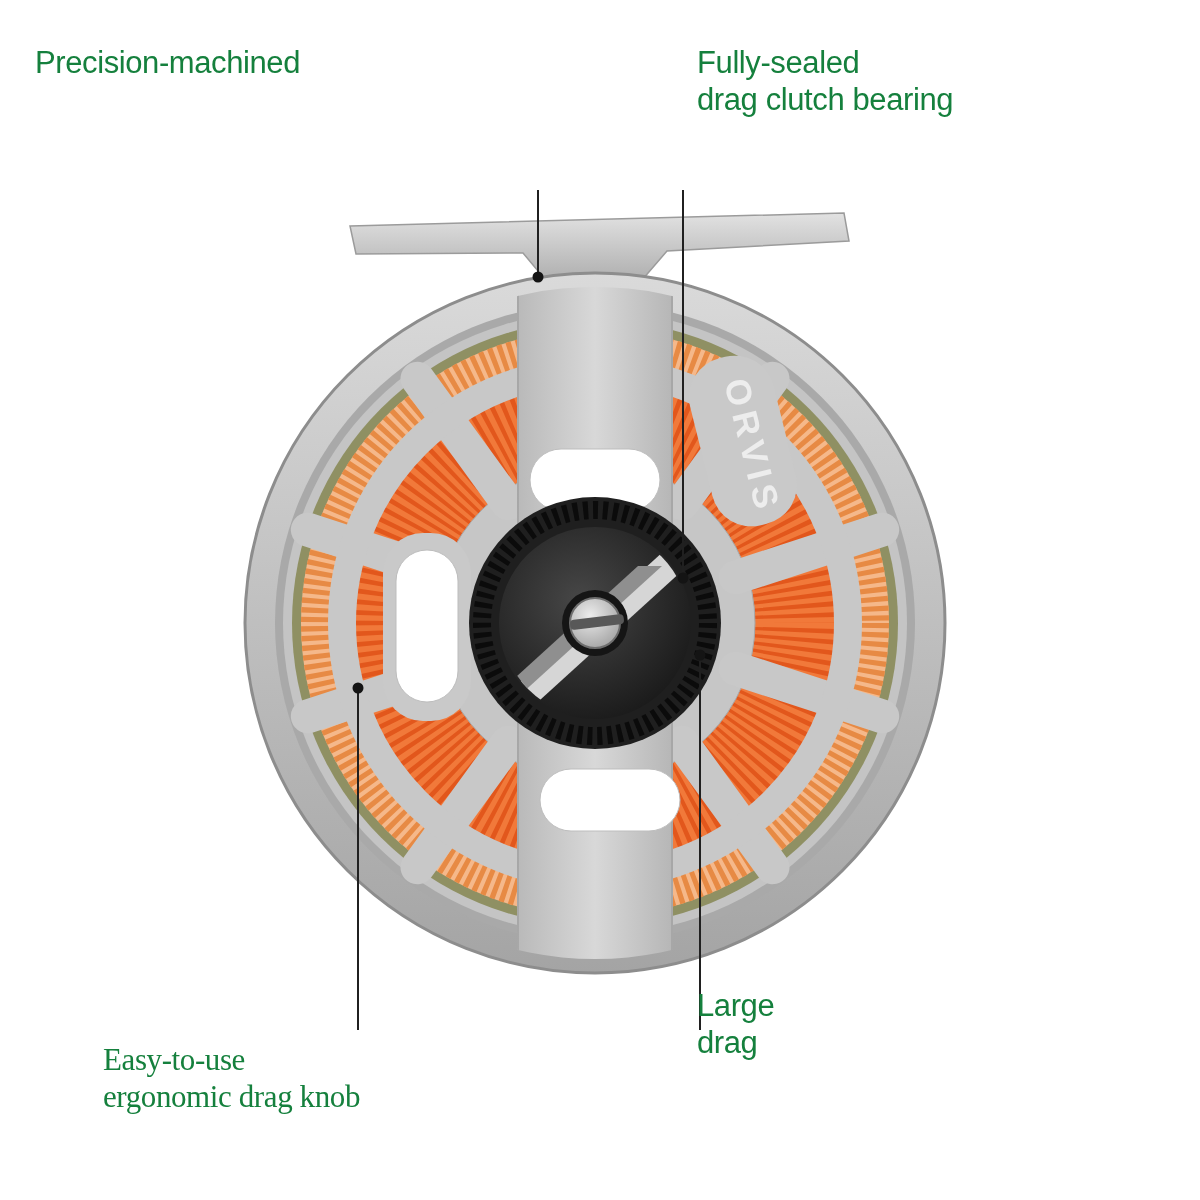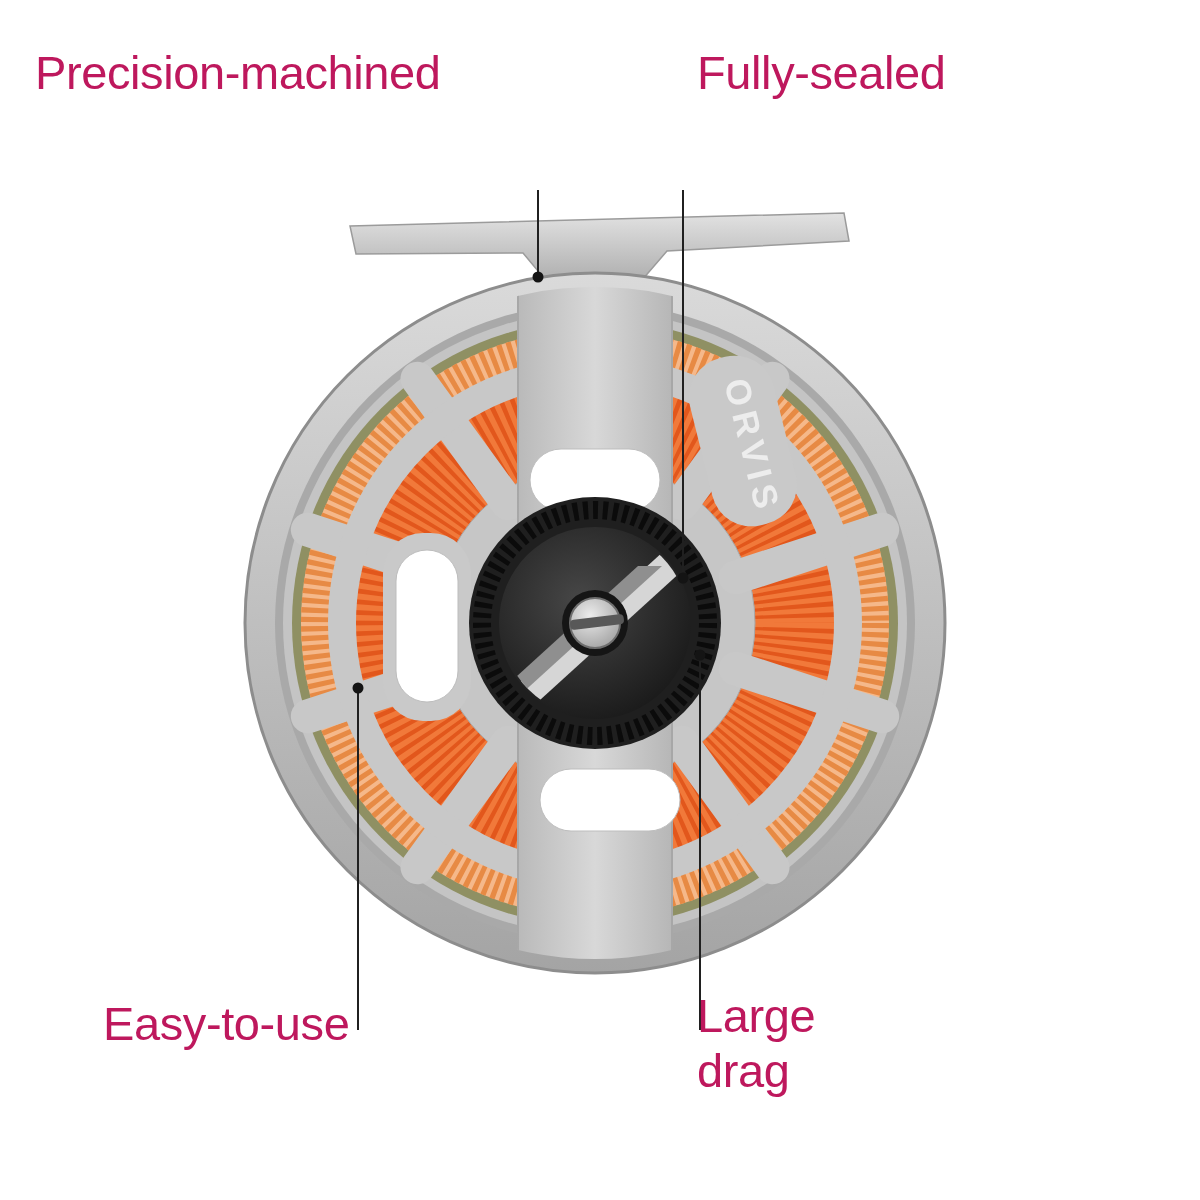--- a/index.html
+++ b/index.html
@@ -7,30 +7,30 @@
     position: relative;
     width: 1200px;
     height: 1200px;
     background: #ffffff;
     overflow: hidden;
     font-family: "Liberation Sans", sans-serif;
   }
   svg.reel { position: absolute; left: 0; top: 0; display: block; }
   .callout {
     position: absolute;
-    color: #be185d;
-    font-size: 47px;
+    color: #15803d;
+    font-size: 31px;
     line-height: 1.18;
     letter-spacing: -0.4px;
     font-weight: 400;
     white-space: nowrap;
   }
   .callout-tl { left: 35px;  top: 45px;  }
   .callout-tr { left: 697px; top: 45px;  }
-  .callout-bl { left: 103px; top: 996px; }
+  .callout-bl { left: 103px; top: 1042px; font-family: Liberation Serif, serif; }
   .callout-br { left: 697px; top: 988px; }
 </style>
 </head>
 <body>
 
 <div class="stage">
 
   <svg class="reel" width="1200" height="1200" viewBox="0 0 1200 1200">
     <defs>
       <linearGradient id="frameGrad" x1="0" y1="0" x2="0" y2="1">
@@ -128,24 +128,26 @@
     <circle cx="358" cy="688" r="5.5" fill="#141414"></circle>
     <circle cx="700" cy="655" r="5.5" fill="#141414"></circle>
   </svg>
 
   <div class="callout callout-tl">
     <div>Precision-machined</div>
   </div>
 
   <div class="callout callout-tr">
     <div>Fully-sealed</div>
+    <div>drag clutch bearing</div>
   </div>
 
   <div class="callout callout-bl">
     <div>Easy-to-use</div>
+    <div>ergonomic drag knob</div>
   </div>
 
   <div class="callout callout-br">
     <div>Large</div>
     <div>drag</div>
   </div>
 
 </div>
 
 </body></html>

